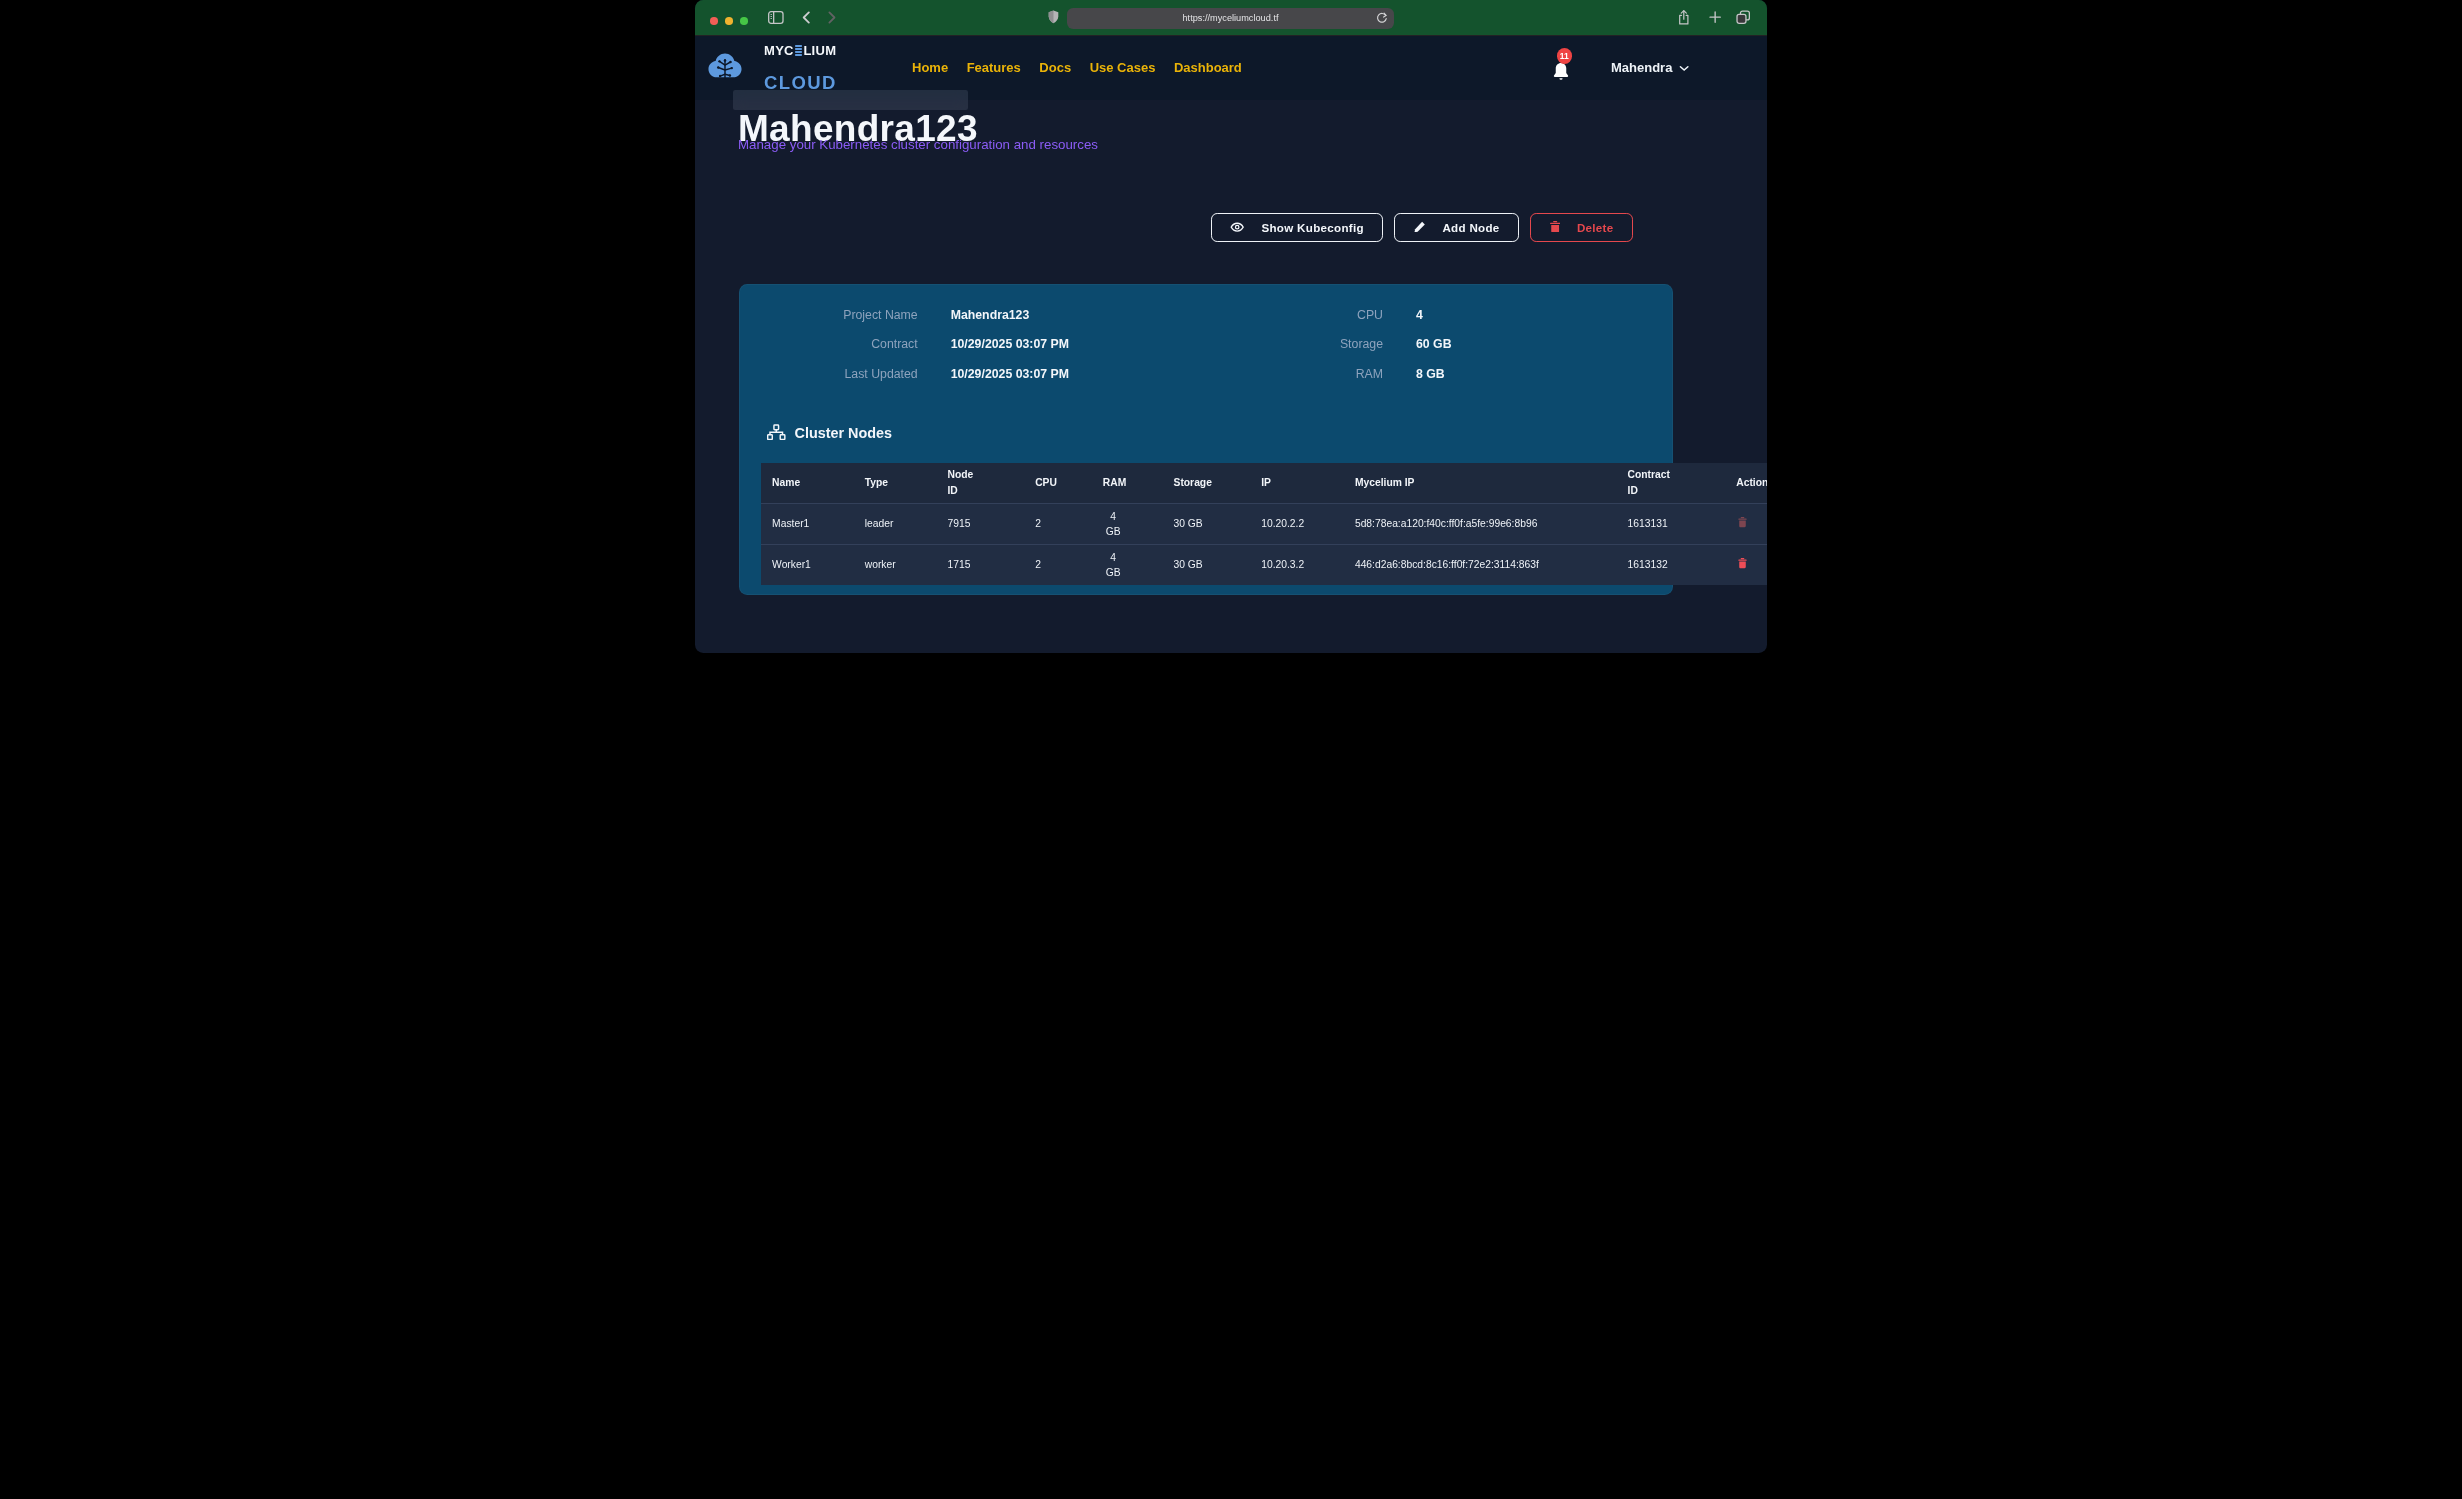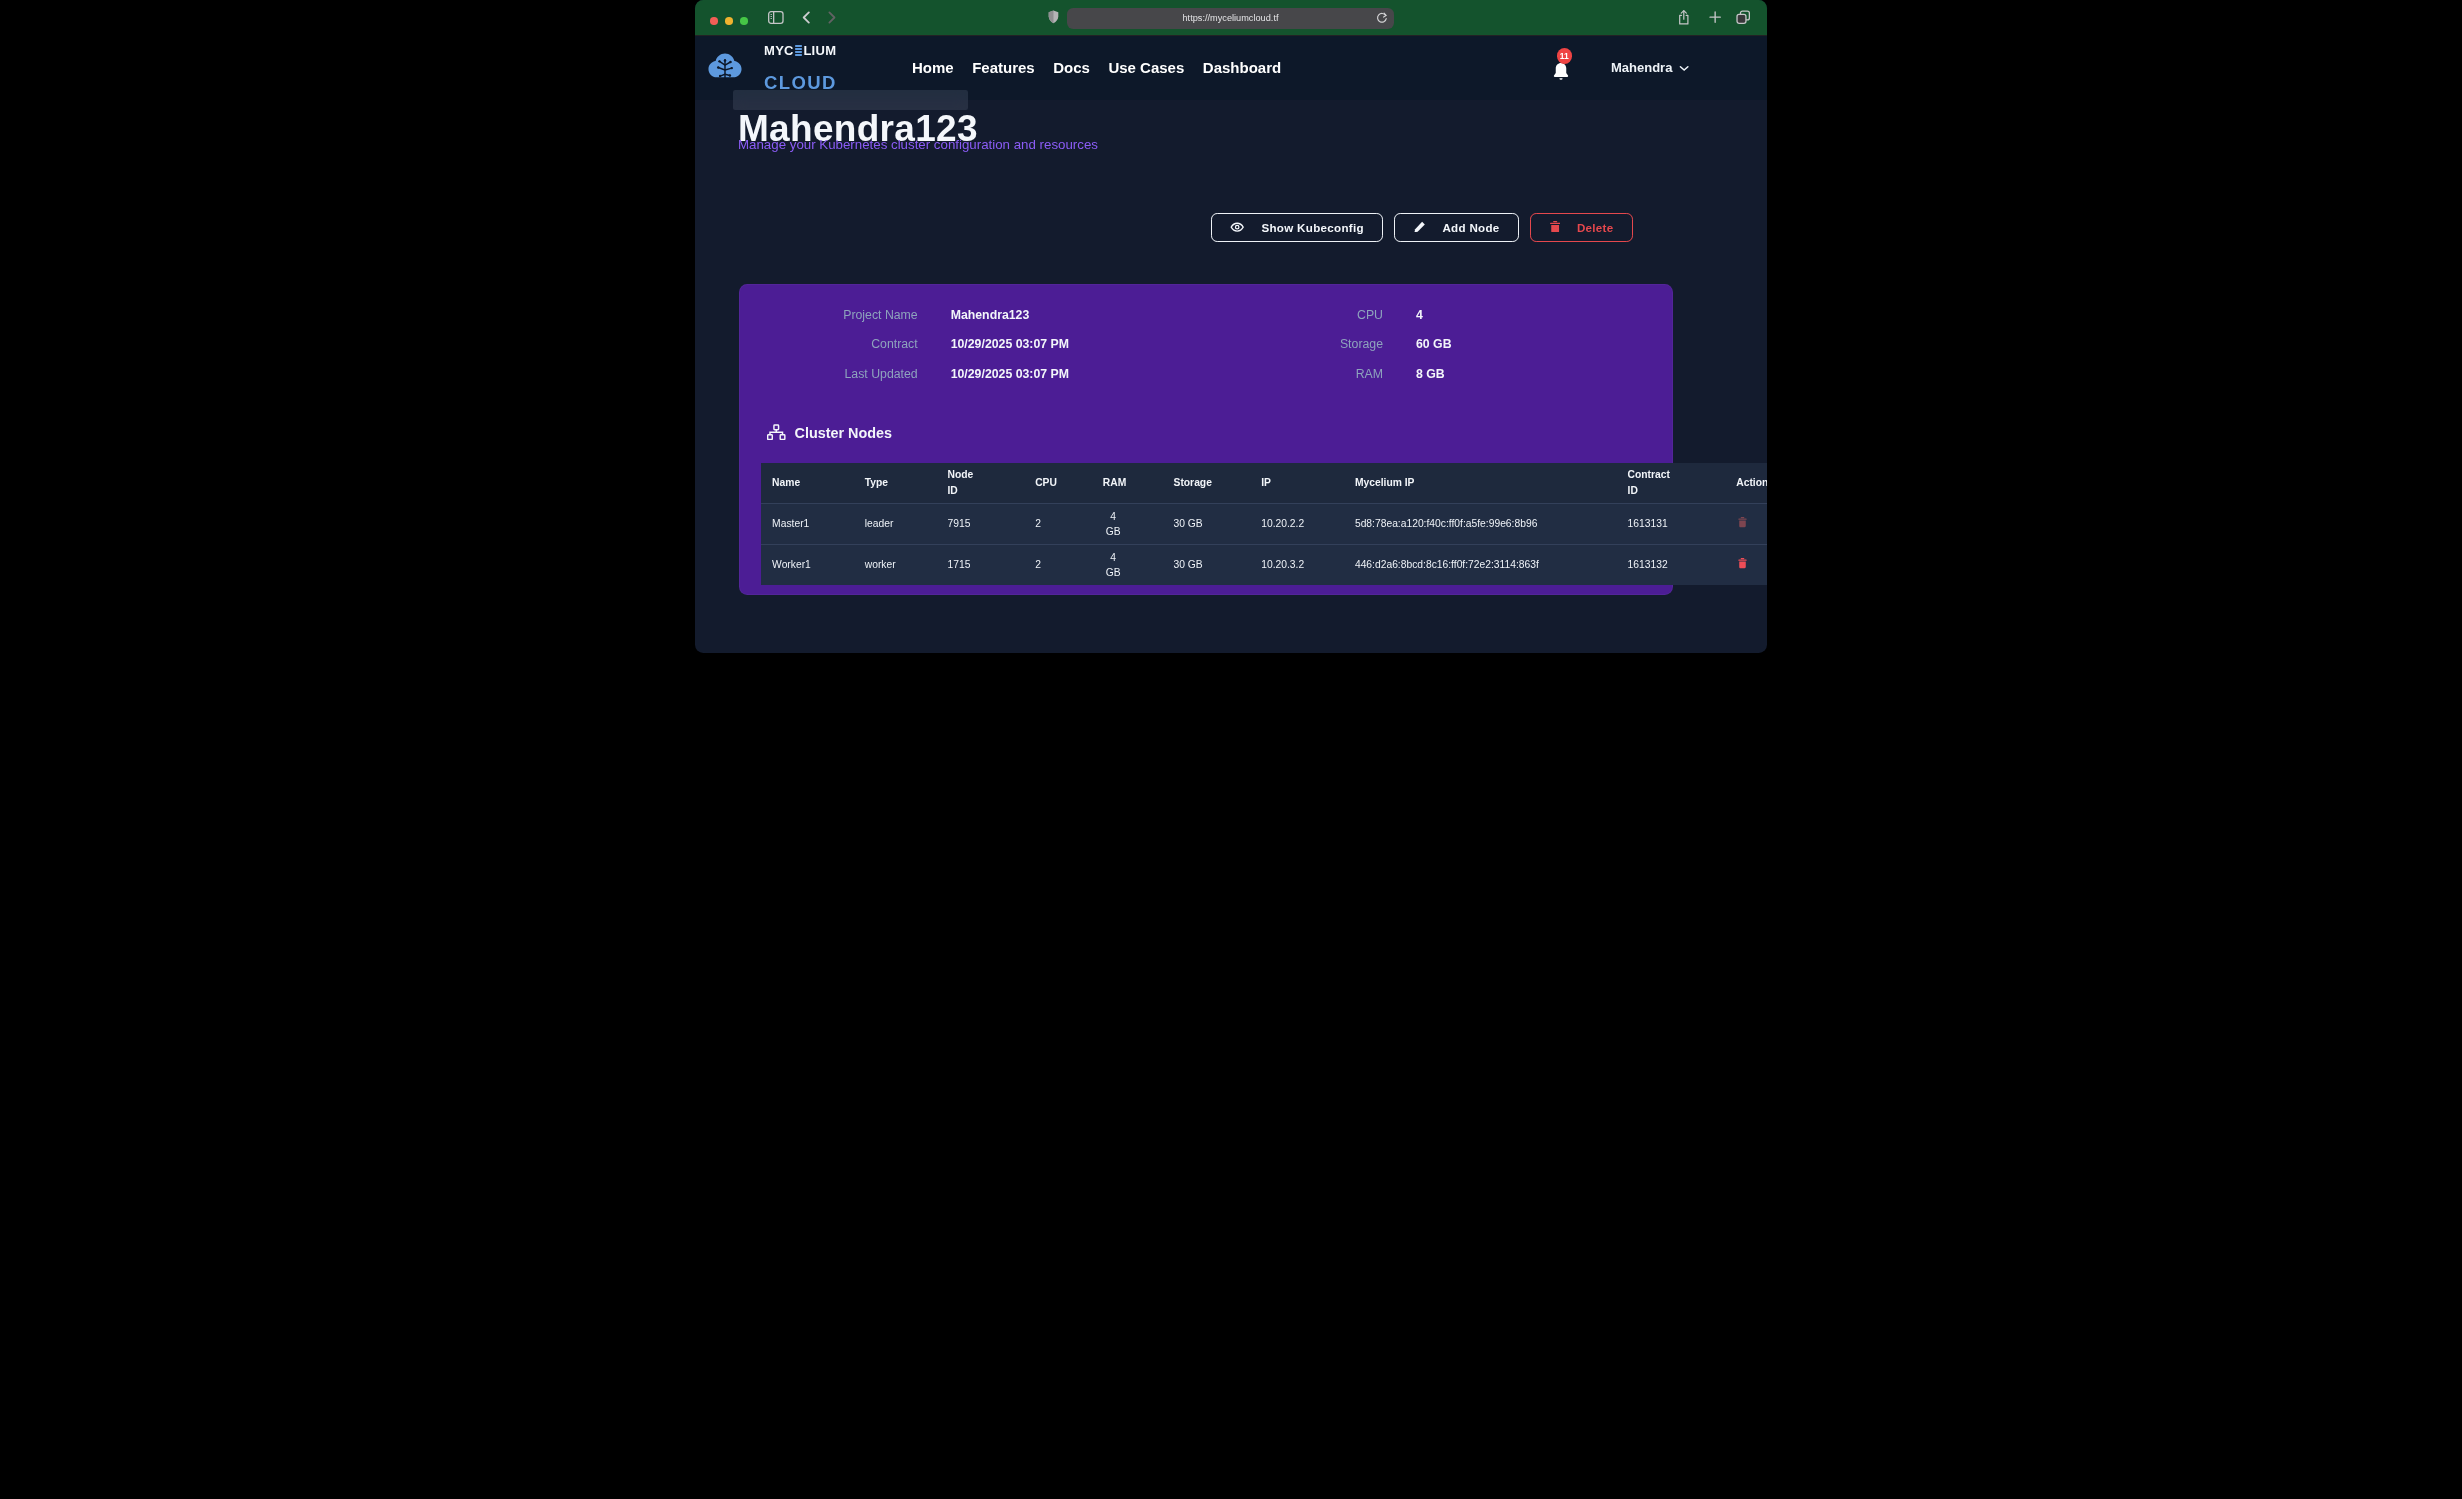--- a/index.html
+++ b/index.html
@@ -19,37 +19,37 @@
 
   
   .nav{position:absolute;left:0;top:35px;width:100%;height:65px;background:#0d1829;z-index:90;}
   .brand{position:absolute;left:11px;top:9px;display:flex;align-items:center;gap:20px;}
   .brand-text{display:flex;flex-direction:column;line-height:1;}
   .brand-line1{color:#f5f8fc;font-size:13px;font-weight:800;letter-spacing:0.3px;display:flex;align-items:center;gap:1.4px;}
   .ebars{display:inline-flex;flex-direction:column;gap:1.4px;}
   .ebars i{display:block;width:6.8px;height:1.8px;background:#5d99de;border-radius:0.7px;}
   .brand-line2{color:#5d99de;font-size:18.5px;font-weight:800;letter-spacing:1.4px;margin-top:17px;}
   .nav-links{position:absolute;left:217px;top:0;height:65px;display:flex;align-items:center;gap:18.5px;}
-  .nav-link{color:#ffffff;font-size:15px;font-weight:700;cursor:pointer;text-decoration:none;}
+  .nav-link{color:#eab308;font-size:13px;font-weight:700;cursor:pointer;text-decoration:none;}
   .bell-wrap{position:absolute;left:854px;top:20.5px;width:31px;height:34px;cursor:pointer;}
   .badge{position:absolute;left:7.5px;top:-7.5px;min-width:15.7px;height:15.7px;background:#ef4444;border-radius:50%;color:#fff;font-size:8.5px;font-weight:700;display:flex;align-items:center;justify-content:center;z-index:2;}
   .user{position:absolute;left:916px;top:0;height:65px;display:flex;align-items:center;gap:6.2px;cursor:pointer;}
   .user-name{color:#eef3f8;font-size:13px;font-weight:600;}
 
   
   .page-title{position:absolute;left:43px;top:83px;font-size:37px;font-weight:700;color:#f4f7fb;z-index:10;letter-spacing:0.3px;}
   .blur-band{position:absolute;left:38px;top:90px;width:235px;height:20px;z-index:120;backdrop-filter:blur(6.8px);-webkit-backdrop-filter:blur(6.8px);background:rgba(152,164,186,.16);border-radius:2.1px;}
   .subtitle{position:absolute;left:43px;top:137px;font-size:13.3px;color:#8b5cf6;z-index:10;}
 
   .actions-row{position:absolute;top:213px;right:134px;display:flex;gap:11px;z-index:10;}
   .btn{display:flex;align-items:center;gap:17px;height:29px;padding:0 18.5px;border-radius:6.2px;background:transparent;border:1px solid #eef2f7;color:#f4f7fb;font-family:"Liberation Sans",sans-serif;font-size:11.6px;font-weight:700;letter-spacing:0.3px;cursor:pointer;}
   .btn.danger{border-color:#e5484d;color:#e5484d;}
 
   
-  .panel{position:absolute;left:44px;top:284px;width:932px;height:309px;background:#4c1d95;border:0.7px solid rgba(255,255,255,.04);border-radius:8.2px;z-index:10;}
+  .panel{position:absolute;left:44px;top:284px;width:932px;height:309px;background:#0c4a6e;border:0.7px solid rgba(255,255,255,.04);border-radius:8.2px;z-index:10;}
   .detail-grid{position:absolute;top:22.6px;display:grid;grid-template-columns:var(--lw) auto;column-gap:33px;row-gap:15.7px;align-items:baseline;}
   .dg-left{left:13.7px;--lw:164px;}
   .dg-right{left:530px;--lw:113px;}
   .d-label{color:#8ea3bd;font-size:12.3px;text-align:right;}
   .d-value{color:#f3f6fa;font-size:12.3px;font-weight:600;}
 
   .cluster-head{position:absolute;left:27px;top:139px;display:flex;align-items:center;gap:9px;}
   .cluster-title{color:#f3f6fa;font-size:14.4px;font-weight:700;}
 
   table.nodes{position:absolute;left:20.5px;top:178px;width:894px;border-collapse:collapse;table-layout:fixed;}

